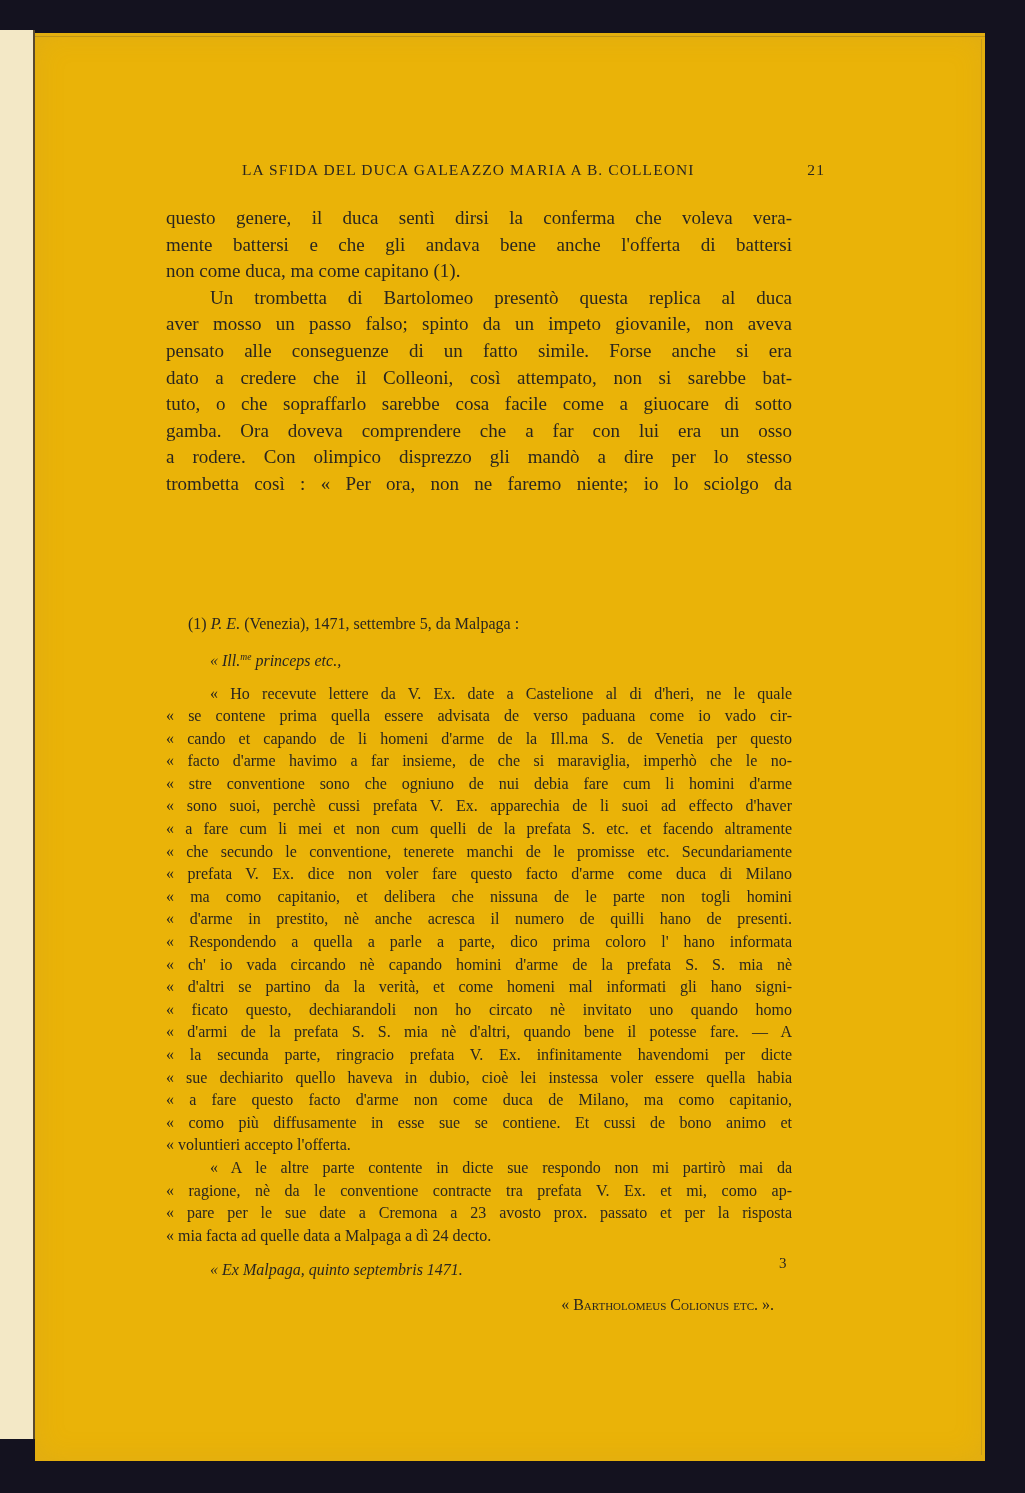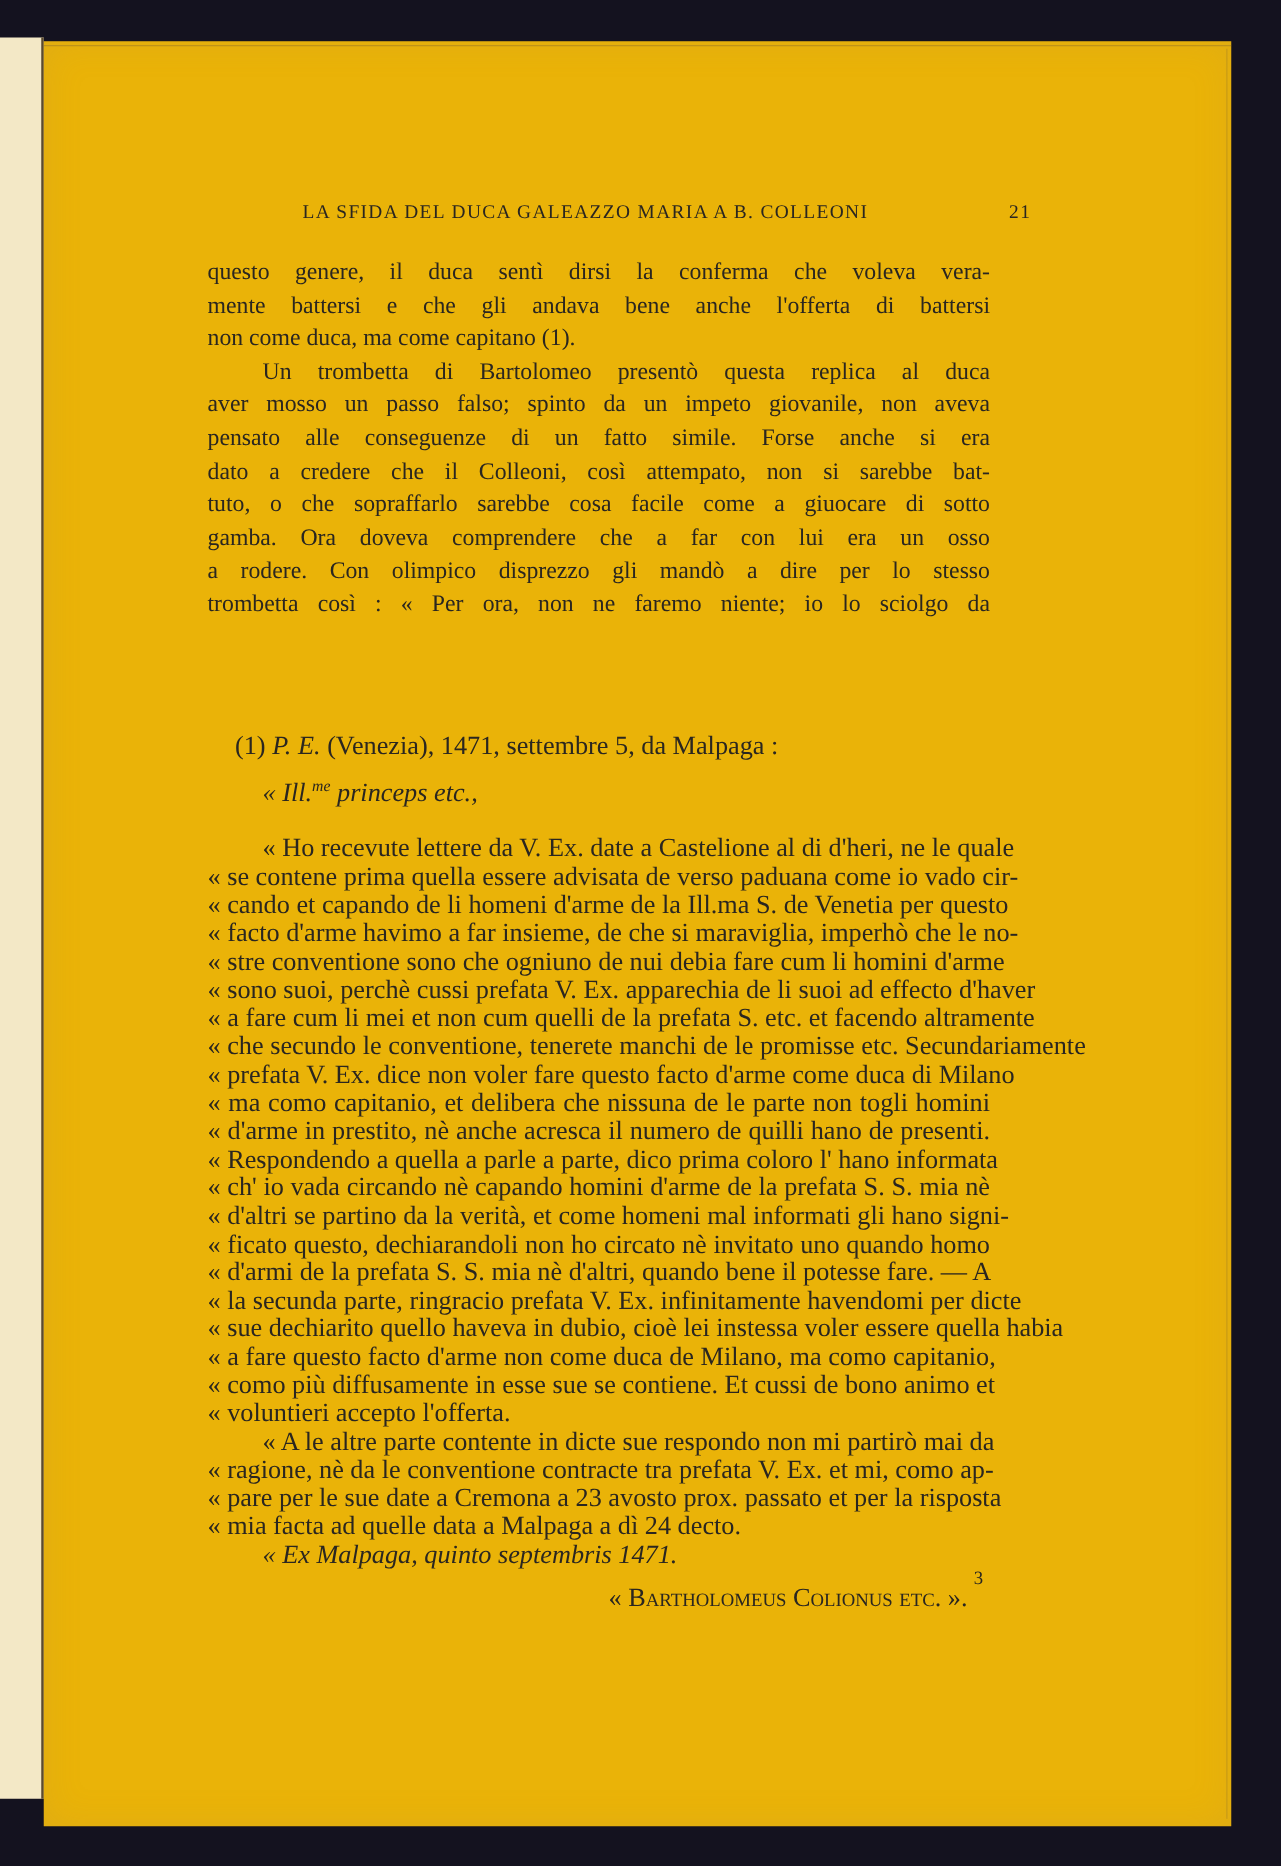--- a/index.html
+++ b/index.html
@@ -34,30 +34,30 @@
     display: flex; justify-content: space-between;
   }
   .body-text {
     position: absolute; left: 131px; top: 172px; width: 626px;
     font-size: 19px; line-height: 26.6px;
   }
   .body-text .line { display: block; text-align: justify; text-align-last: justify; white-space: nowrap; }
   .body-text .line.last { text-align-last: left; }
   .indent { text-indent: 44px; }
   .footnotes {
-    position: absolute; left: 131px; top: 552px; width: 626px;
-    font-size: 21px; line-height: 22.6px;
+    position: absolute; left: 131px; top: 580px; width: 626px;
+    font-size: 16px; line-height: 22.6px;
   }
   .fn-line { display: block; text-align: justify; text-align-last: justify; white-space: nowrap; }
   .fn-line.last { text-align-last: left; }
   .fn-head { padding-left: 22px; text-align-last: left; }
-  .fn-salute { padding-left: 44px; font-style: italic; text-align-last: left; margin-top: 10px; margin-bottom: 22px; }
+  .fn-salute { padding-left: 44px; font-style: italic; text-align-last: left; margin-top: 10px; margin-bottom: 10px; }
   .fn-indent { text-indent: 44px; }
   .italic { font-style: italic; }
-  .closing { padding-left: 44px; font-style: italic; text-align-last: left; }
+  .closing { padding-left: 44px; font-style: italic; text-align-last: left; margin-top: 12px; }
   .signature { text-align: right; padding-right: 18px; margin-top: 12px; text-align-last: right; }
   .smallcaps { font-variant: small-caps; }
   .signature-mark {
     position: absolute; left: 744px; top: 1222px; font-size: 15px;
   }
   sup { font-size: 0.6em; }
 </style>
 </head>
 <body>
 

